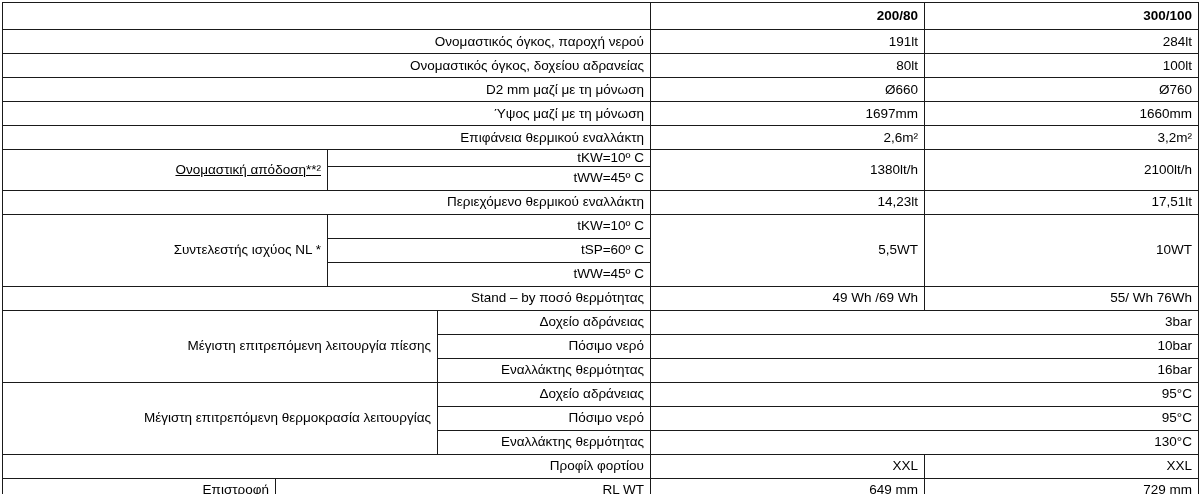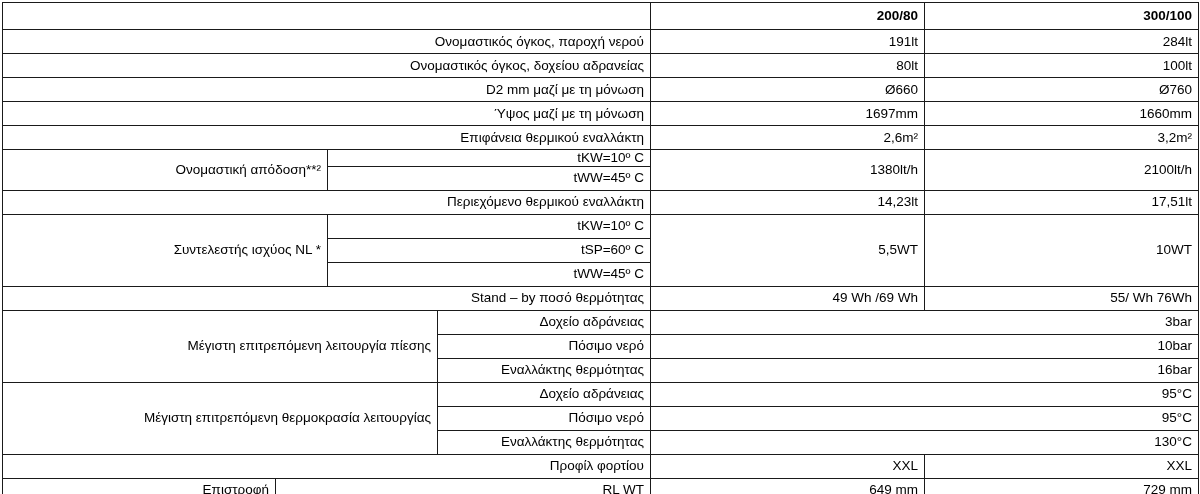--- a/index.html
+++ b/index.html
@@ -88,21 +88,21 @@
       <td class="val">1660mm</td>
     </tr>
 
     <tr>
       <td class="lbl" colspan="4" style="height:23px;">Επιφάνεια θερμικού  εναλλάκτη</td>
       <td class="val">2,6m²</td>
       <td class="val">3,2m²</td>
     </tr>
 
     <tr>
-      <td class="lbl" colspan="2" rowspan="2" style="height:23px;">Ονομαστική απόδοση**²</td>
+      <td class="lbl" colspan="2" rowspan="2" style="height:23px;text-decoration:underline;">Ονομαστική απόδοση**²</td>
       <td class="sub" colspan="2">tKW=10º C</td>
       <td class="val-top" rowspan="2">1380lt/h</td>
       <td class="val-top" rowspan="2">2100lt/h</td>
     </tr>
     <tr>
       <td class="sub" colspan="2" style="height:23px;">tWW=45º C</td>
     </tr>
 
     <tr>
       <td class="lbl" colspan="4" style="height:23px;margin-top:27px;">Περιεχόμενο θερμικού εναλλάκτη</td>

